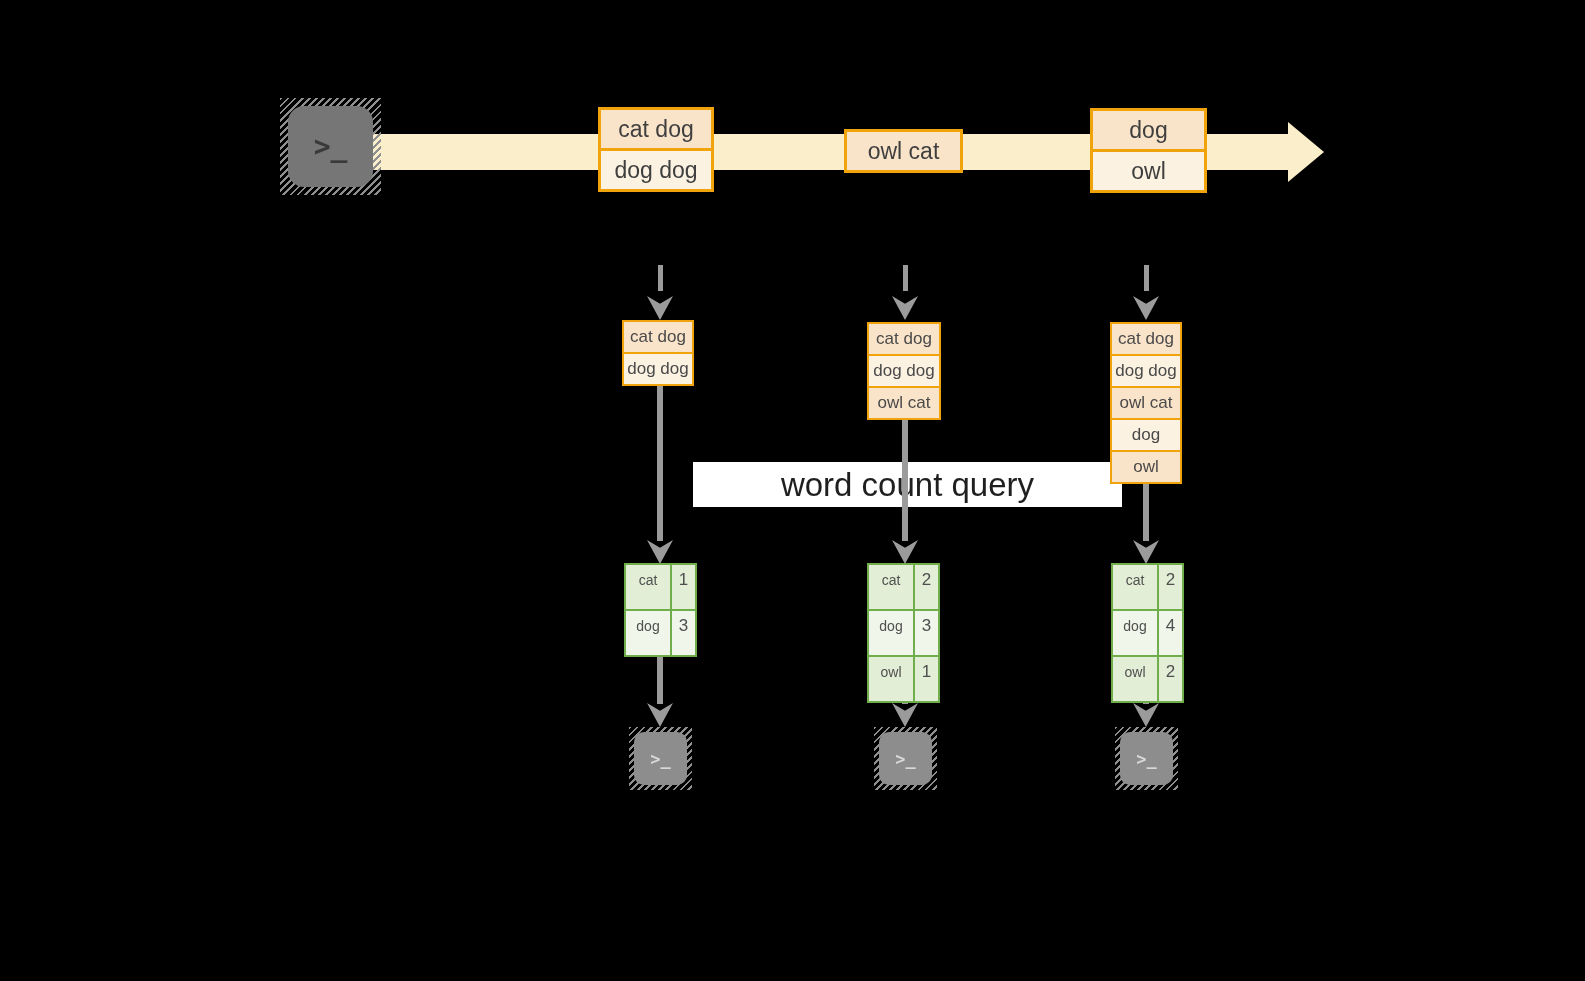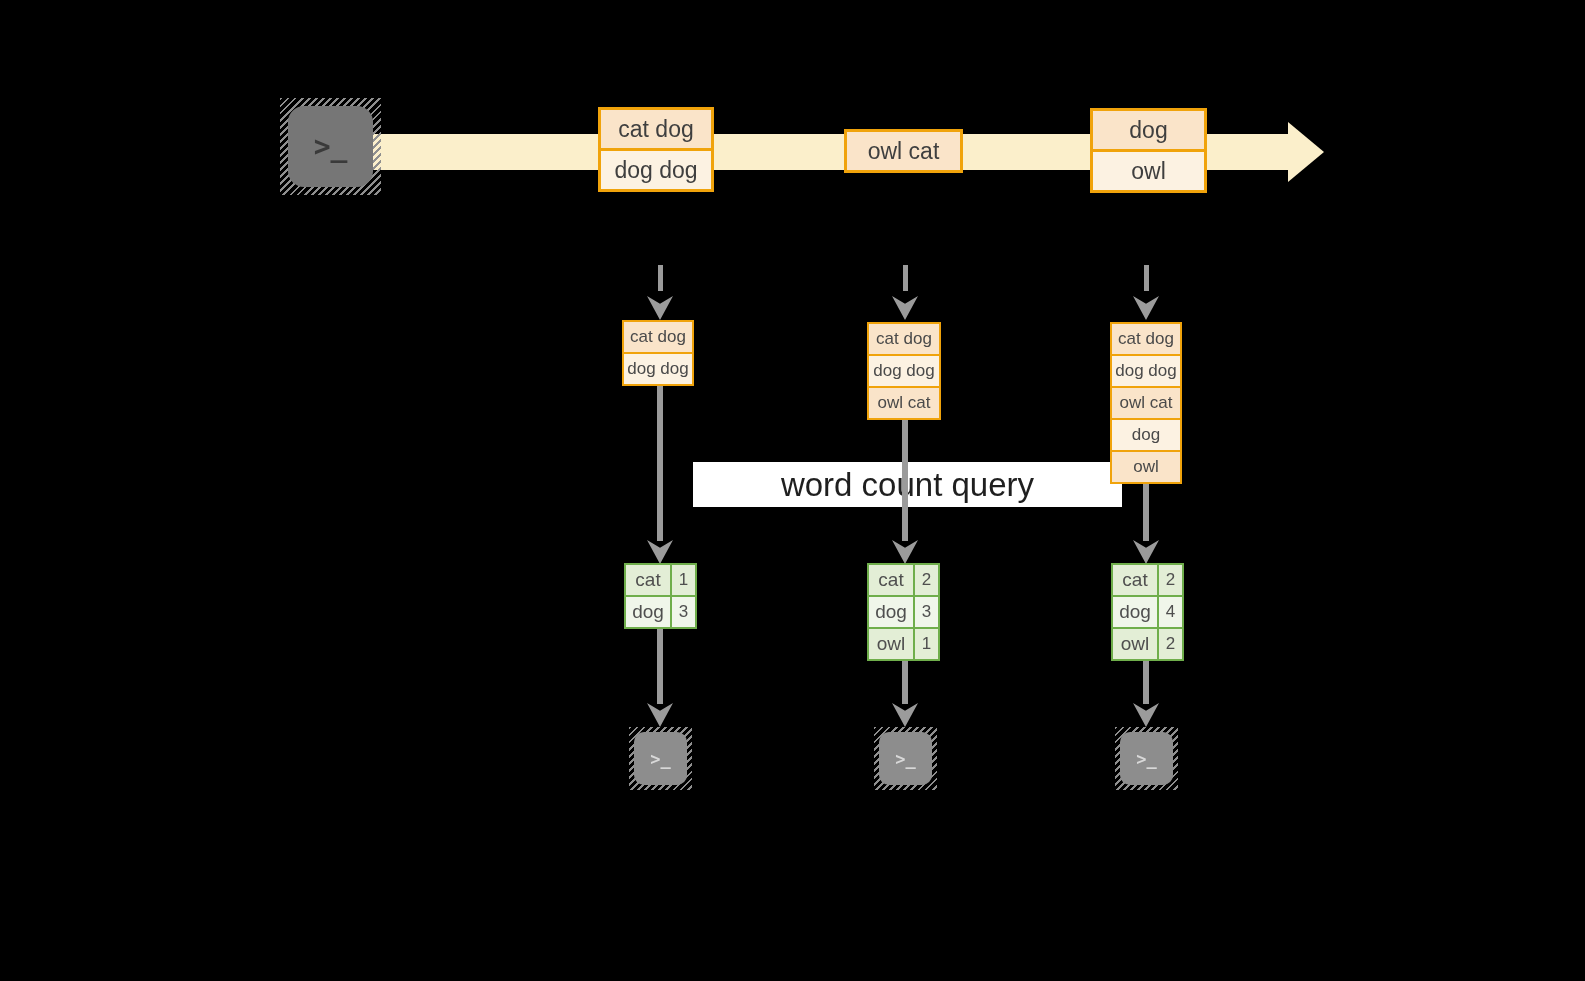--- a/index.html
+++ b/index.html
@@ -57,21 +57,21 @@
   .m3{left:1143px;top:484px;height:57px;} .mh3{left:1133px;top:540px;}
   
   .b1{left:657px;top:629px;height:75px;} .bh1{left:647px;top:703px;}
   .b2{left:902px;top:661px;height:43px;} .bh2{left:892px;top:703px;}
   .b3{left:1143px;top:661px;height:43px;} .bh3{left:1133px;top:703px;}
   
   .gtable{position:absolute;border:2px solid #6FAE4B;z-index:3;}
   .grow{display:flex;border-top:2px solid #6FAE4B;background:#E3EED6;}
   .grow:first-child{border-top:none;}
   .grow:nth-child(even){background:#F0F6EA;}
-  .gword{width:44px;height:30px;line-height:30px;text-align:center;font-size:19px;color:#4f4f4f;
+  .gword{width:44px;height:44px;line-height:30px;text-align:center;font-size:14px;color:#4f4f4f;
     border-right:2px solid #6FAE4B;}
   .gcount{width:23px;height:30px;line-height:30px;text-align:center;font-size:17px;color:#4f4f4f;}
   .gt1{left:624px;top:563px;} .gt2{left:867px;top:563px;} .gt3{left:1111px;top:563px;}
 </style>
 </head>
 <body>
 
 <div class="canvas">
 
   <div class="stream-band"></div>

